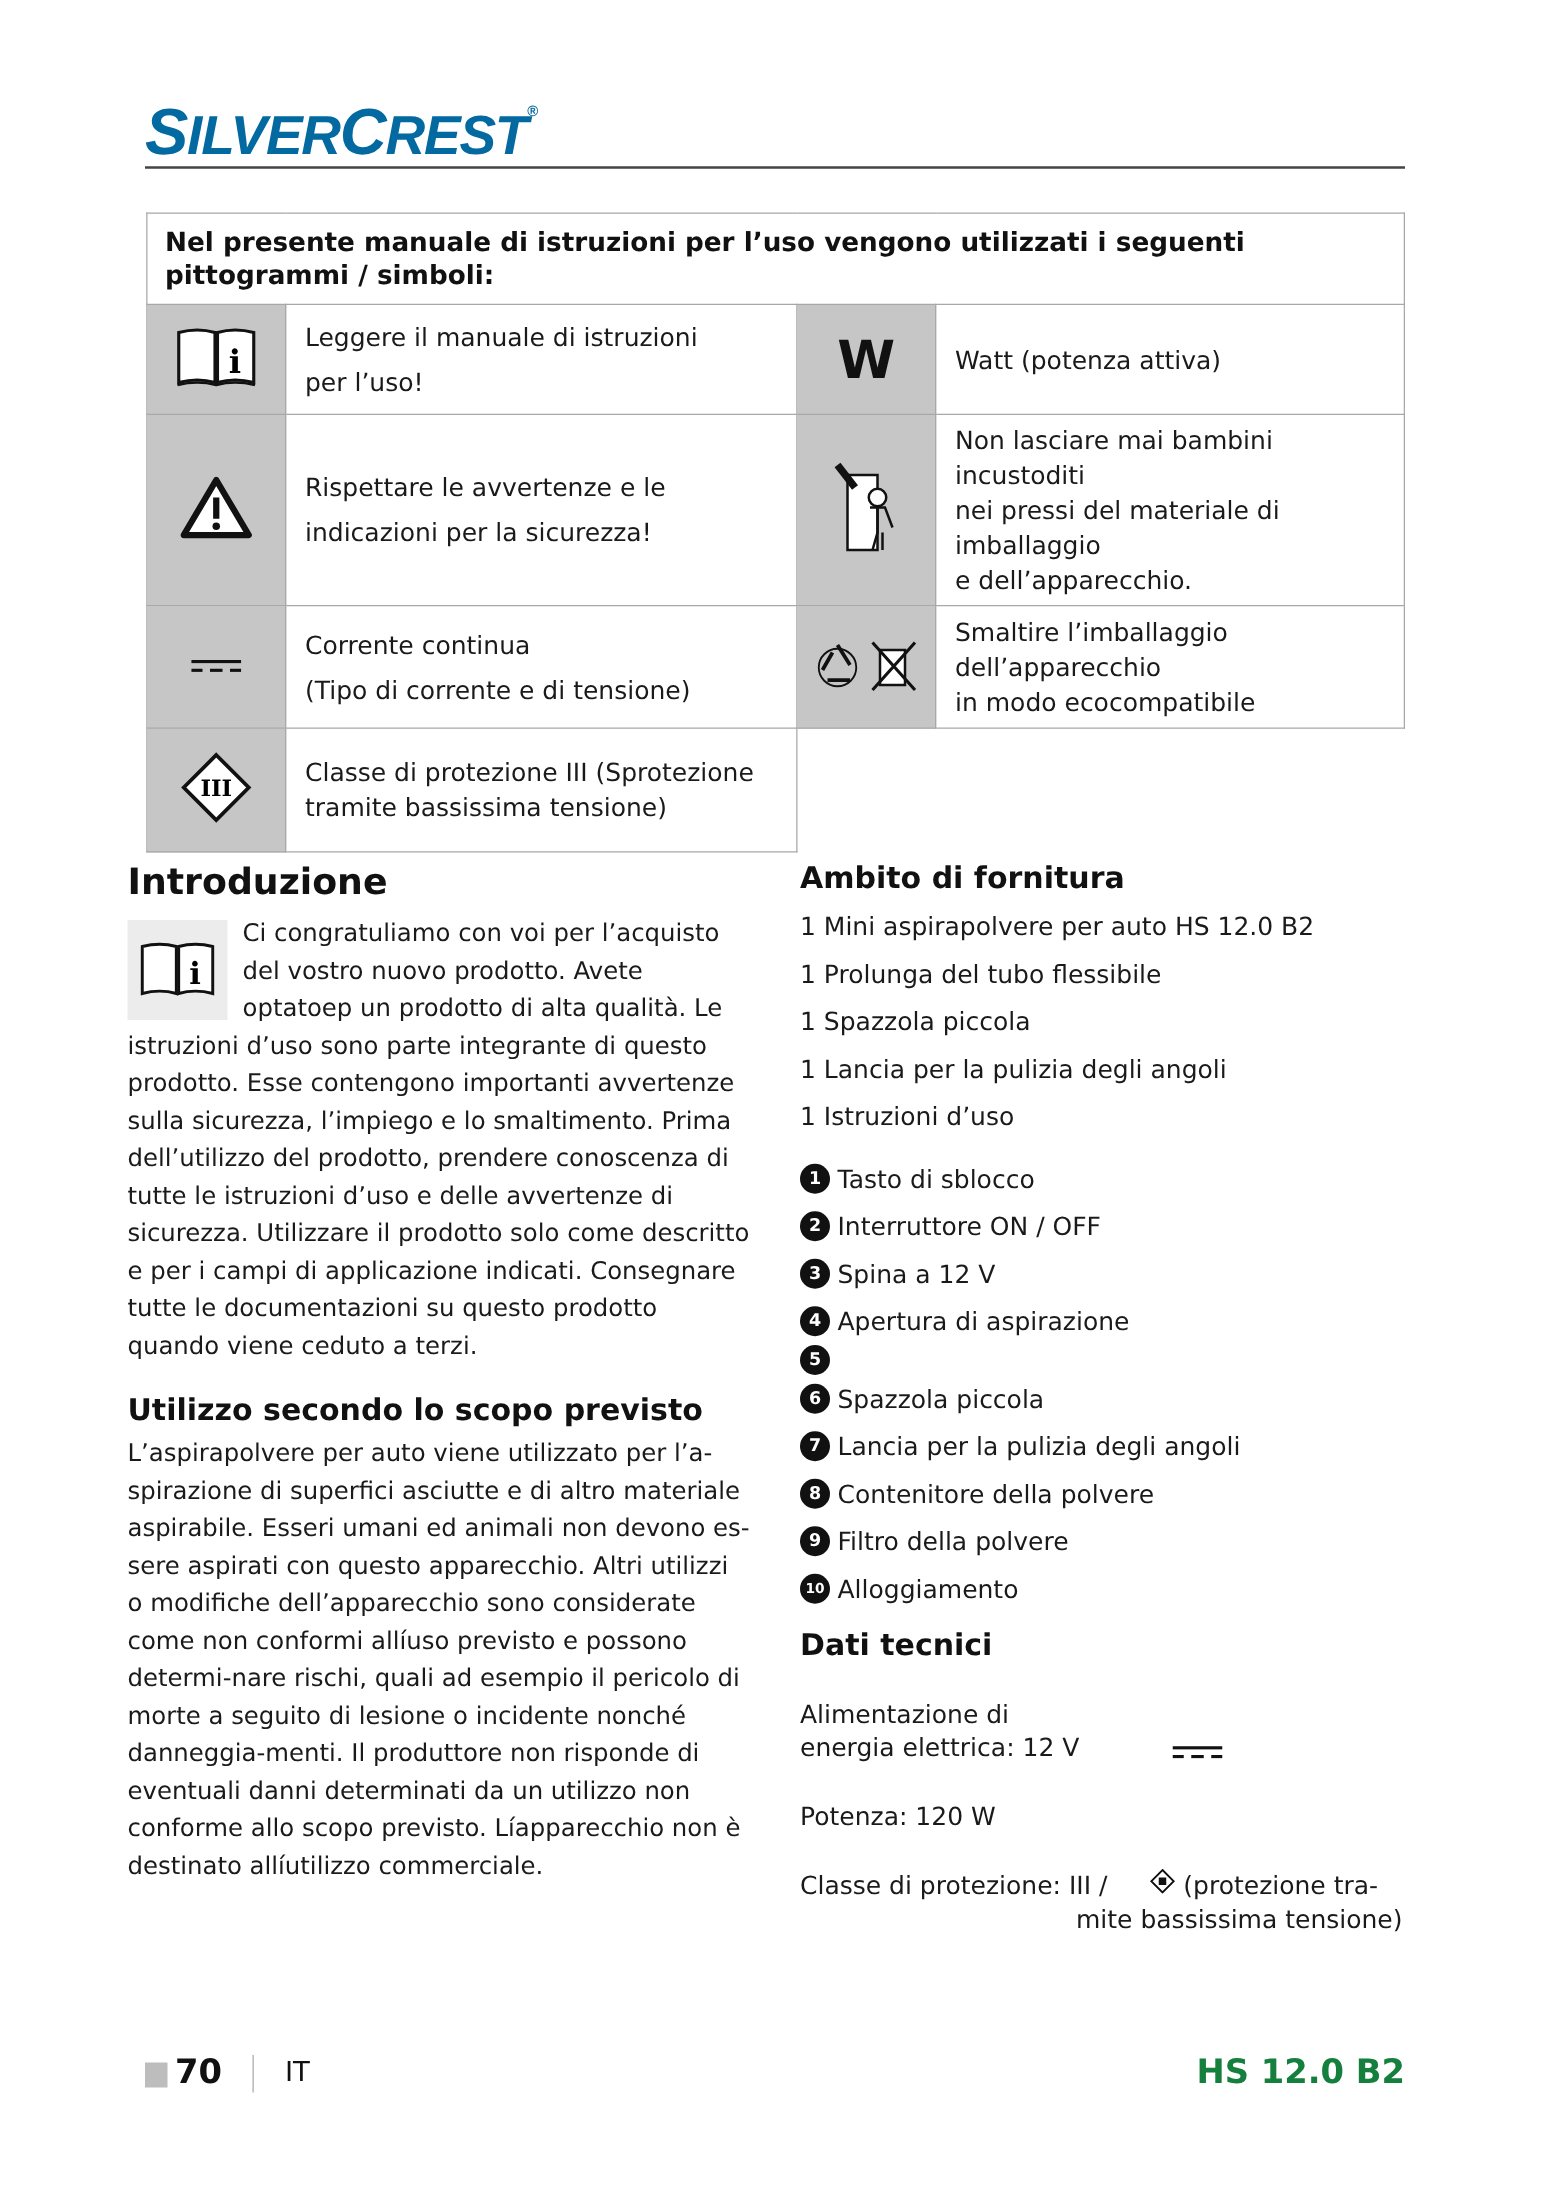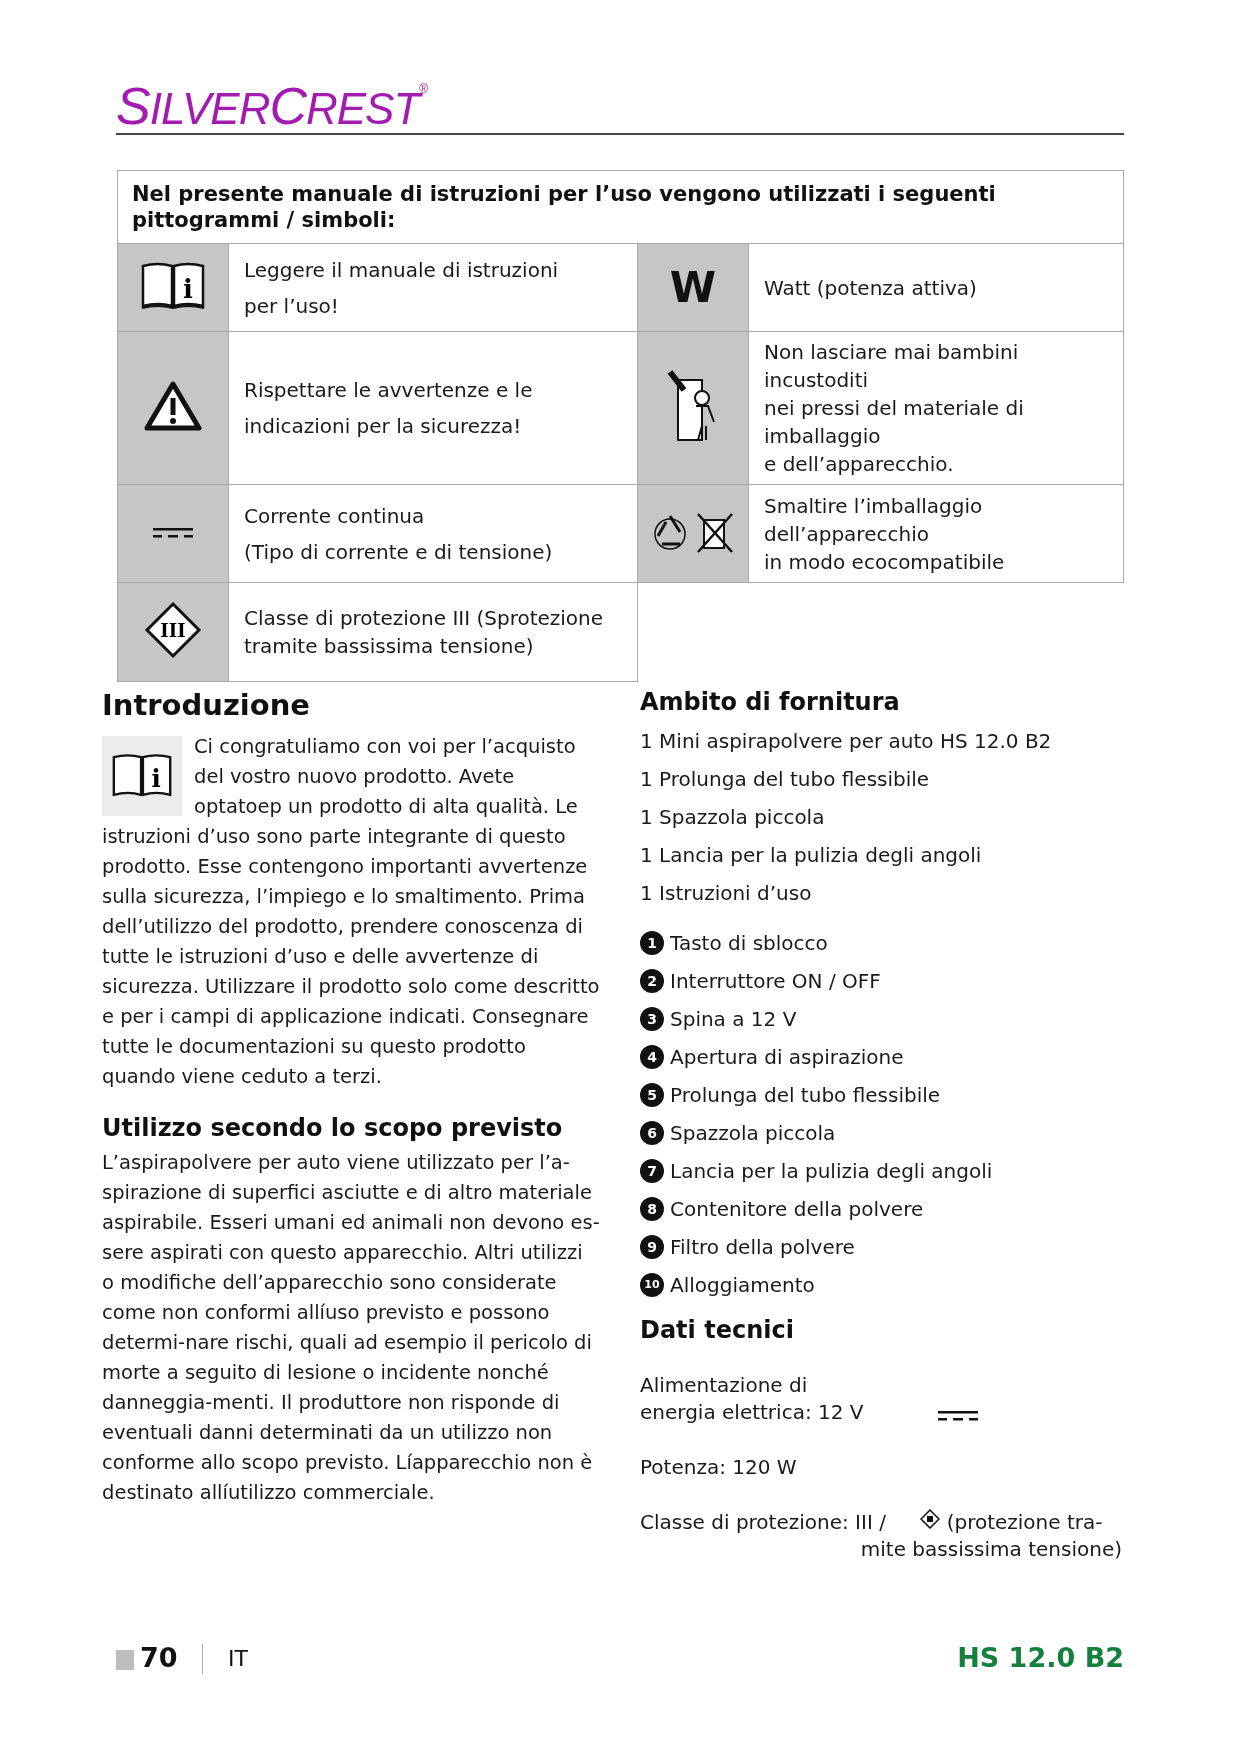--- a/index.html
+++ b/index.html
@@ -1,19 +1,19 @@
 <!DOCTYPE html>
 <html><head>
 <meta charset="utf-8">
 <style>
   html, body { margin:0; padding:0; background:#ffffff; }
   body { width:1241px; height:1754px; position:relative; overflow:hidden;
          font-family:"DejaVu Sans", sans-serif; color:#111; }
   .logo { position:absolute; left:116px; top:76px; font-family:"Liberation Sans", sans-serif;
-          font-weight:normal; font-style:italic; font-size:44px; letter-spacing:-1px; color:#a21caf; }
+          font-weight:bold; font-style:italic; font-size:44px; letter-spacing:-1px; color:#0369a1; }
   .logo .big { font-size:52px; }
   .logo sup { font-size:12px; font-style:normal; vertical-align:top; position:relative; top:6px; }
   .hrule { position:absolute; left:116px; top:133px; width:1008px; height:2px; background:#444; }
 
   .sym-table { position:absolute; left:117px; top:170px; width:1007px; border-collapse:collapse; }
   .sym-table td { border:1.5px solid #a8a8a8; vertical-align:middle; }
   .sym-head { font-weight:bold; font-size:21px; line-height:26px; padding:10px 14px; }
   .icon-cell { background:#c6c6c6; width:108px; text-align:center; }
   .text-cell { font-size:20px; line-height:36px; padding:6px 15px; color:#1a1a1a; }
   .text-cell.tight { line-height:28px; }
@@ -152,21 +152,20 @@
     <li>
         <span class="num">3</span>
         <span>Spina a 12 V</span>
       </li>
     <li>
         <span class="num">4</span>
         <span>Apertura di aspirazione</span>
       </li>
     <li>
         <span class="num">5</span>
-        <span>Prolunga del tubo flessibile</span>
       </li>
     <li>
         <span class="num">6</span>
         <span>Spazzola piccola</span>
       </li>
     <li>
         <span class="num">7</span>
         <span>Lancia per la pulizia degli angoli</span>
       </li>
     <li>

